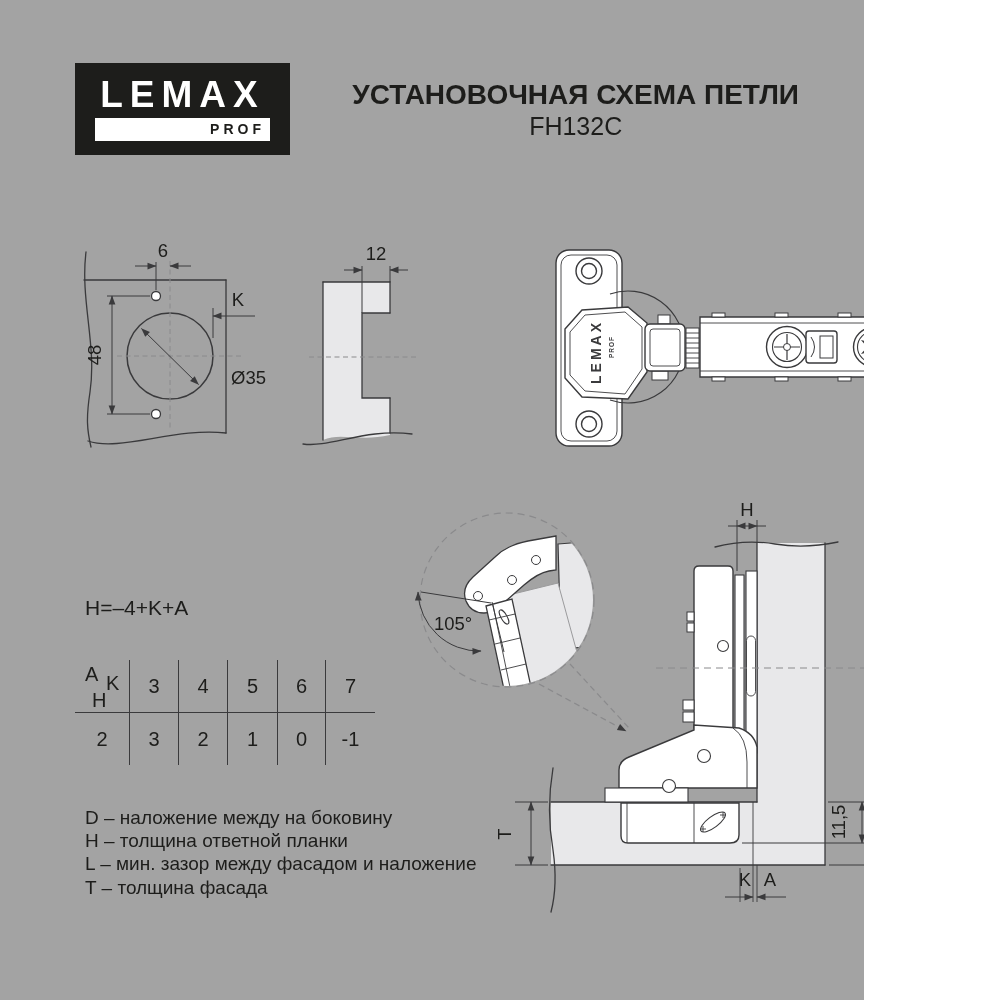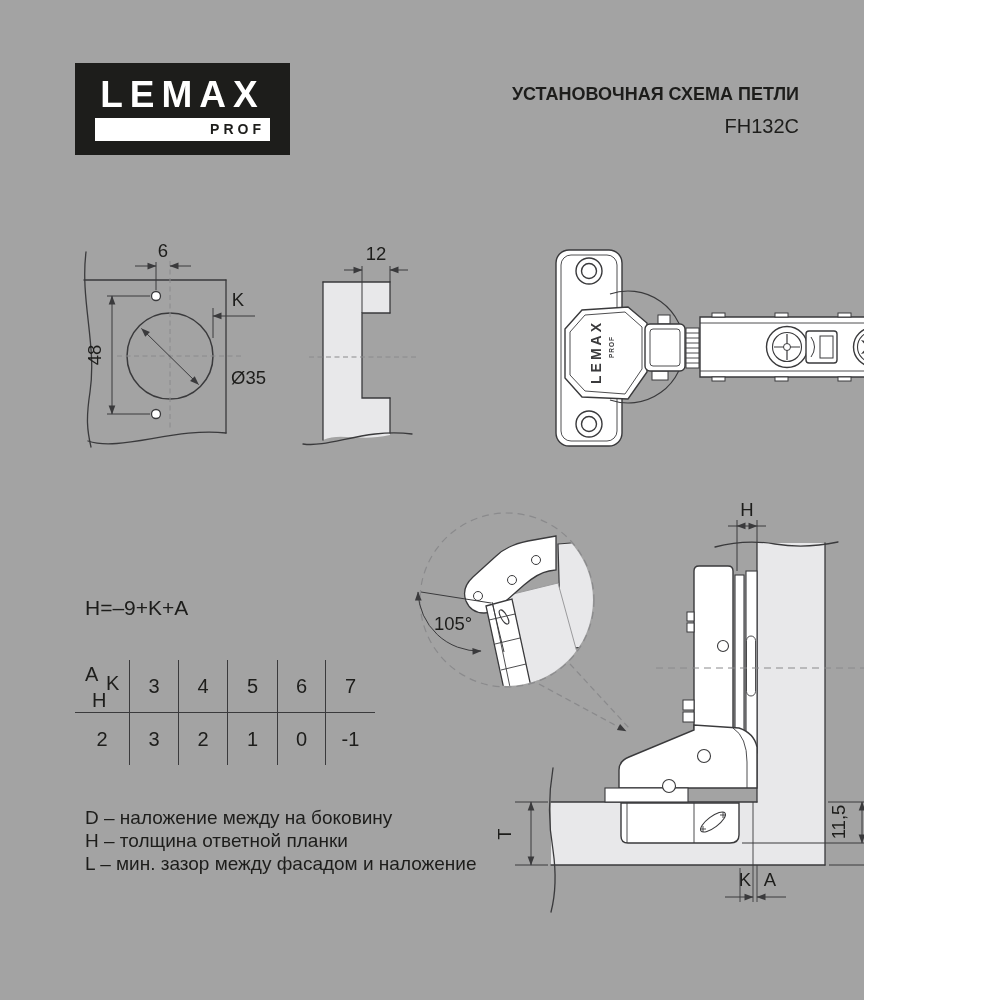--- a/index.html
+++ b/index.html
@@ -8,22 +8,22 @@
   .abs{position:absolute;}
   
   .logo{left:75px;top:63px;width:215px;height:92px;background:#1d1d1b;}
   .logo-name{position:absolute;left:0;right:0;top:11px;text-align:center;color:#fff;
              font-size:37px;font-weight:bold;letter-spacing:7px;}
   .logo-bar{position:absolute;left:20px;right:20px;top:55px;height:23px;background:#fff;}
   .logo-sub{position:absolute;right:5px;top:3px;font-size:14px;font-weight:bold;
             letter-spacing:4px;color:#1d1d1b;}
   
   .titleblock{right:65px;top:78px;text-align:right;}
-  .title{font-size:18px;font-weight:bold;line-height:33px;}
-  .model{font-size:20px;font-weight:400;line-height:31px;}
+  .title{font-size:28px;font-weight:bold;line-height:33px;}
+  .model{font-size:25px;font-weight:400;line-height:31px;text-align:center;}
   
   .formula{left:85px;top:596px;font-size:21px;}
   
   .htable{left:75px;top:660px;display:grid;
           grid-template-columns:54px 49px 49px 50px 48px 50px;
           grid-template-rows:53px 52px;font-size:20px;}
   .htable .cell{display:flex;align-items:center;justify-content:center;}
   .htable .vline{border-left:1.5px solid #3a3a3c;}
   .htable .hline{border-bottom:1.5px solid #3a3a3c;}
   .corner{position:relative;}
@@ -150,21 +150,21 @@
       <rect x="820" y="336" width="13" height="22" stroke-width="1"></rect>
       <path d="M811 337 Q818 347 811 357" stroke-width="1" fill="none"></path>
       <circle cx="873" cy="347" r="19.5"></circle>
       <circle cx="873" cy="347" r="15.5" stroke-width="1.1"></circle>
       <polygon points="873,336 875.3,343.1 882.5,341.5 877.5,347 882.5,352.5 875.3,350.9 873,358 870.7,350.9 863.5,352.5 868.5,347 863.5,341.5 870.7,343.1" stroke-width="1.8"></polygon>
     </g>
     <text x="601" y="352" text-anchor="middle" transform="rotate(-90 601 352)" style="font-size:14px;font-weight:bold;letter-spacing:3px;fill:#3a3a3c">LEMAX</text>
     <text x="614" y="347" text-anchor="middle" transform="rotate(-90 614 347)" style="font-size:6.5px;font-weight:bold;letter-spacing:1px;fill:#3a3a3c">PROF</text>
   </svg>
 
-  <div class="abs formula">H=–9+K+A</div>
+  <div class="abs formula">H=–4+K+A</div>
 
   <div class="abs htable">
     <div class="cell hline corner">
       <span class="ca">A</span>
       <span class="ck">K</span>
       <span class="ch">H</span>
     </div>
     <div class="cell vline hline">3</div>
     <div class="cell vline hline">4</div>
     <div class="cell vline hline">5</div>
@@ -175,20 +175,21 @@
     <div class="cell vline">2</div>
     <div class="cell vline">1</div>
     <div class="cell vline">0</div>
     <div class="cell vline">-1</div>
   </div>
 
   <div class="abs legend">
     <div>D – наложение между на боковину</div>
     <div>H – толщина ответной планки</div>
     <div>L – мин. зазор между фасадом и наложение</div>
+    <div>T – толщина фасада</div>
   </div>
 
   <svg class="abs" style="left:410px;top:470px" width="580" height="480" viewBox="410 470 580 480">
     <defs>
       <marker id="ar4" markerUnits="userSpaceOnUse" markerWidth="10" markerHeight="8" refX="9" refY="3.8" orient="auto-start-reverse">
         <path d="M0.5 0.5 L9.5 3.8 L0.5 7.2 Z" fill="#3a3a3c"></path>
       </marker>
       <clipPath id="balloonClip">
           <circle cx="507" cy="600" r="86"></circle>
         </clipPath>

